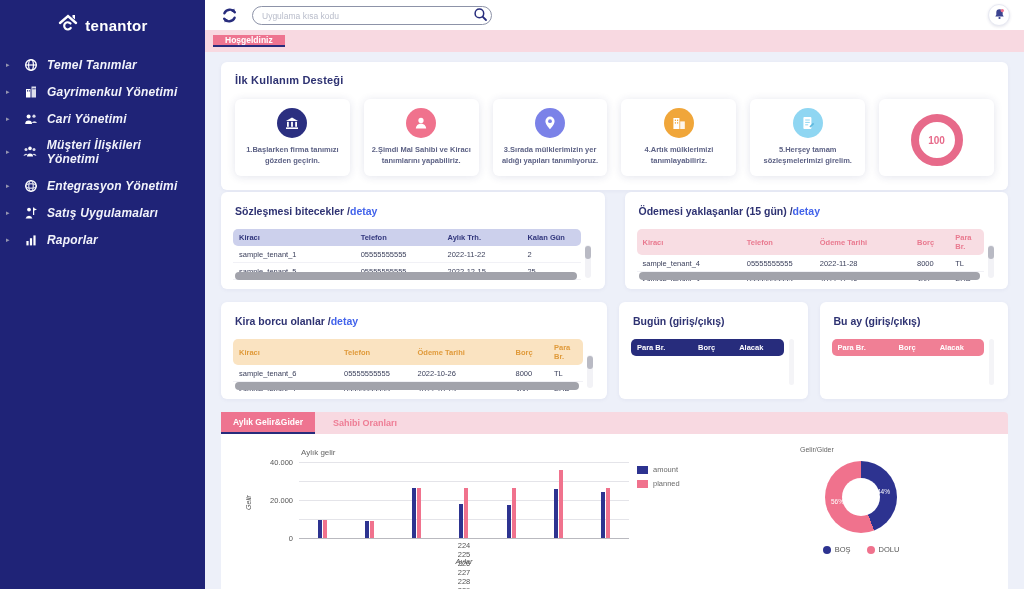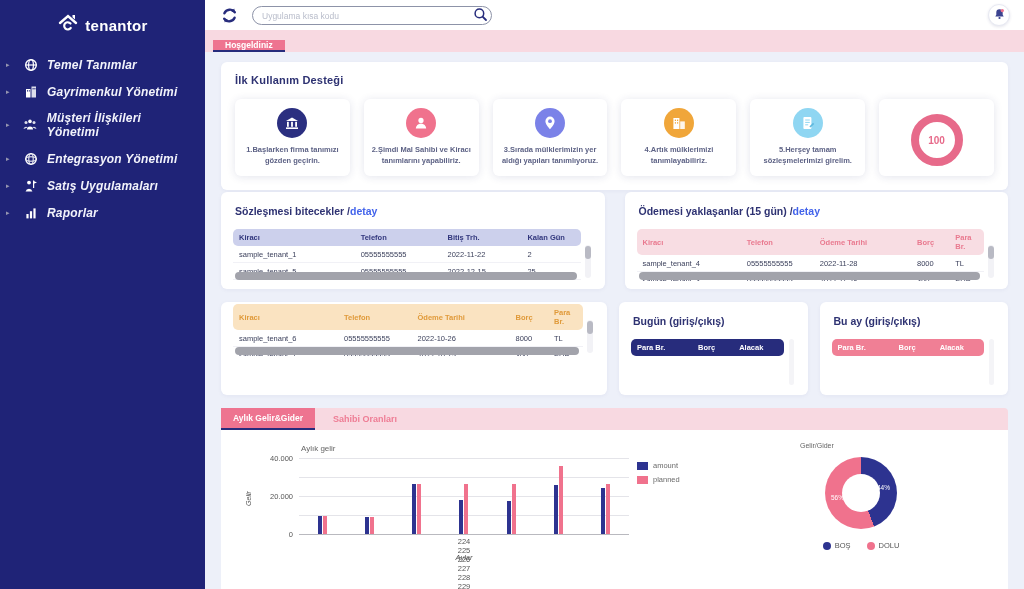--- a/index.html
+++ b/index.html
@@ -19,21 +19,21 @@
   
   .main { flex:1; display:flex; flex-direction:column; }
   .topbar { height:30px; background:#fff; display:flex; align-items:center; padding:0 14px 0 16px; position:relative; }
   .refresh-btn { background:none; border:none; cursor:pointer; margin-right:14px; display:flex; }
   .search-wrap { position:relative; }
   .search-input { width:240px; height:19px; border:1px solid #8d93a8; border-radius:10px; font-size:8.5px; padding:0 26px 0 9px; color:#333; outline:none; font-family:"Liberation Sans",sans-serif; }
   .search-input::placeholder { color:#b8bcca; }
   .search-ico { position:absolute; right:4px; top:2px; cursor:pointer; }
   .bell-btn { position:absolute; right:14px; top:4px; width:22px; height:22px; border-radius:50%; background:#fff; border:1px solid #e7e9f2; box-shadow:0 1px 3px rgba(40,44,110,.12); cursor:pointer; display:flex; align-items:center; justify-content:center; }
 
-  .tabstrip { height:22px; background:#f8d9e1; display:flex; align-items:flex-end; padding-left:8px; }
+  .tabstrip { height:22px; background:#f8d9e1; display:flex; align-items:center; padding-left:8px; }
   .tab-active { background:#ee7490; color:#fff; font-size:8.5px; font-weight:bold; padding:0 12px; display:flex; align-items:center; border-bottom:2px solid #272c7c; cursor:pointer; }
   .tab-plain { color:#ee7d95; font-size:9px; font-weight:bold; padding:0 18px; display:flex; align-items:center; cursor:pointer; }
 
   .content { flex:1; padding:10px 16px 0; overflow:hidden; }
 
   
   .onboarding { background:#fff; border-radius:6px; padding:12px 14px 14px; box-shadow:0 1px 4px rgba(40,44,110,.05); }
   .section-title { font-size:11px; font-weight:bold; color:#2e3272; letter-spacing:.2px; }
   .cards { display:flex; gap:14px; margin-top:13px; }
   .card { flex:1; background:#fff; border-radius:6px; box-shadow:0 1px 8px rgba(40,44,110,.13); padding:9px 7px 10px; text-align:center; cursor:pointer; min-height:72px; }
@@ -143,20 +143,32 @@
               <rect x="3" y="5.2" width="1" height="1.3" fill="#1f2377"></rect>
               <rect x="4.8" y="5.2" width="1" height="1.3" fill="#1f2377"></rect>
             </svg>
           </span>
           <span class="menu-label">Gayrimenkul Yönetimi</span>
         </div>
         <div class="menu-item">
           <span class="menu-caret">▸</span>
           <span class="menu-icon">
             <svg width="14" height="14" viewBox="0 0 14 14">
+              <circle cx="4.6" cy="4.6" r="2" fill="#fff"></circle>
+              <path d="M1.2 12 a3.4 3.4 0 0 1 6.8 0 Z" fill="#fff"></path>
+              <circle cx="10" cy="4.2" r="1.6" fill="#fff" opacity=".85"></circle>
+              <path d="M7.8 11 a2.8 2.8 0 0 1 5.2 0 Z" fill="#fff" opacity=".85"></path>
+            </svg>
+          </span>
+          <span class="menu-label">Cari Yönetimi</span>
+        </div>
+        <div class="menu-item">
+          <span class="menu-caret">▸</span>
+          <span class="menu-icon">
+            <svg width="14" height="14" viewBox="0 0 14 14">
               <circle cx="7" cy="3.4" r="1.8" fill="#fff"></circle>
               <circle cx="3" cy="4.6" r="1.5" fill="#fff" opacity=".85"></circle>
               <circle cx="11" cy="4.6" r="1.5" fill="#fff" opacity=".85"></circle>
               <path d="M4 11.6 a3 3 0 0 1 6 0 Z" fill="#fff"></path>
               <path d="M.6 11 a2.4 2.4 0 0 1 4 -1.6 Z" fill="#fff" opacity=".85"></path>
               <path d="M13.4 11 a2.4 2.4 0 0 0 -4 -1.6 Z" fill="#fff" opacity=".85"></path>
             </svg>
           </span>
           <span class="menu-label">Müşteri İlişkileri Yönetimi</span>
         </div>
@@ -309,21 +321,21 @@
                   <colgroup>
                     <col style="width: 35%;">
                     <col style="width: 25%;">
                     <col style="width: 23%;">
                     <col style="width: 17%;">
                   </colgroup>
                   <thead>
                     <tr>
                       <th>Kiracı</th>
                       <th>Telefon</th>
-                      <th>Bitiş Trh.</th>
+                      <th>Aylık Trh.</th>
                       <th>Kalan Gün</th>
                     </tr>
                   </thead>
                   <tbody>
                     <tr>
                       <td>sample_tenant_1</td>
                       <td>05555555555</td>
                       <td>2022-11-22</td>
                       <td>2</td>
                     </tr>
@@ -386,20 +398,21 @@
                 </table>
               </div>
               <div class="vsb"></div>
               <div class="hsb"></div>
             </div>
           </section>
       </div>
 
       <div class="row2">
         <section class="panel w-debt" id="panel-debt">
+            <div class="panel-head"><span class="panel-title">Kira borcu olanlar /</span><a class="panel-link">detay</a></div>
             <div class="table-area">
               <div class="table-scroll">
                 <table class="t-amber">
                   <colgroup>
                     <col style="width: 30%;">
                     <col style="width: 21%;">
                     <col style="width: 28%;">
                     <col style="width: 11%;">
                     <col style="width: 10%;">
                   </colgroup>

